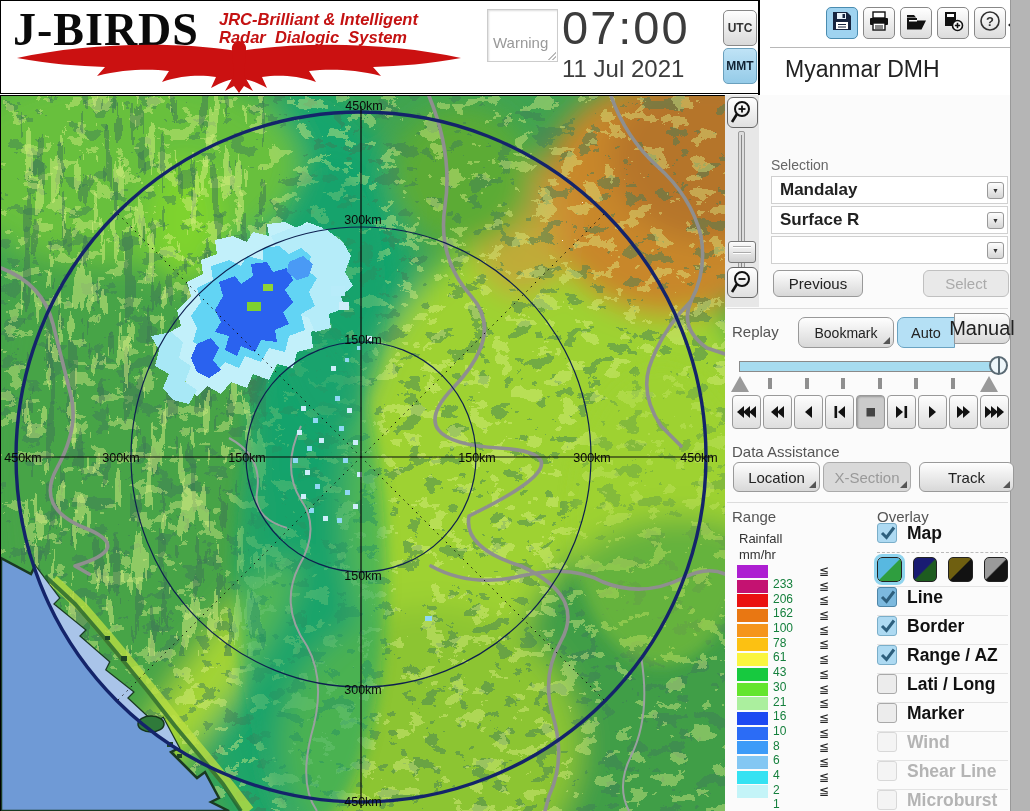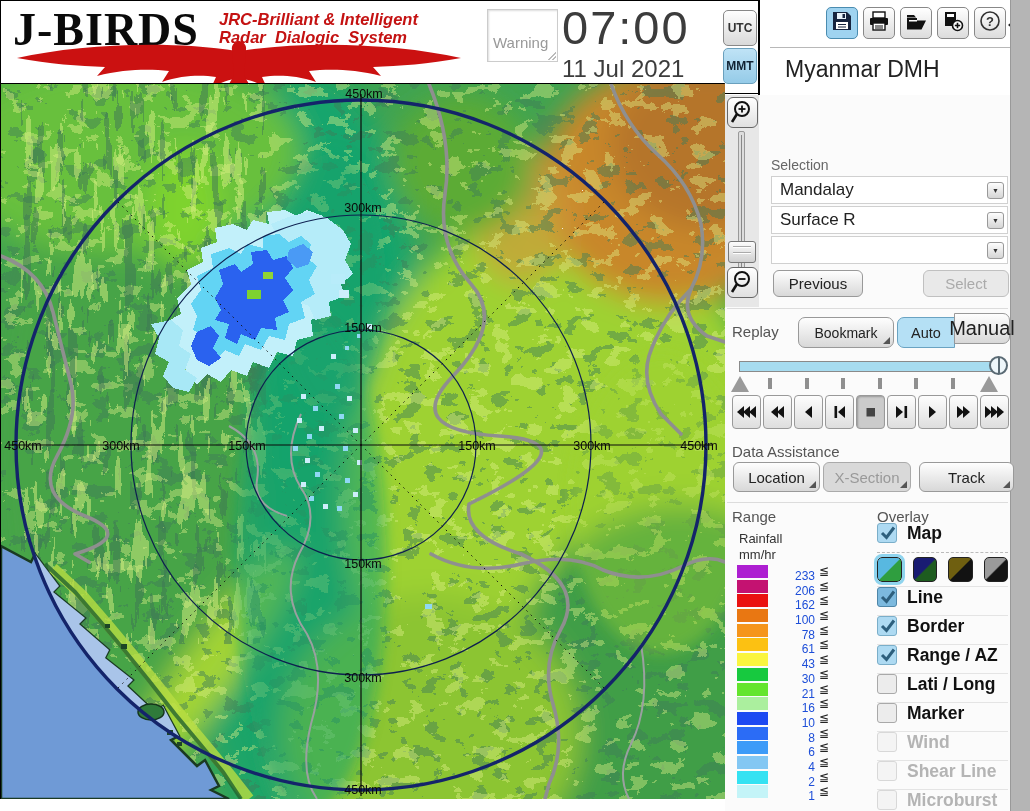--- a/index.html
+++ b/index.html
@@ -18,35 +18,35 @@
 #tz-mmt{top:48px;background:linear-gradient(#bfe3f6,#95cbe8);border-color:#6aa0bd;color:#123}
 #tz-utc{top:10px}
 #hdr-vline{left:758px;top:0;width:2px;height:95px;background:#000}
 #toolbar{left:826px;top:7px;display:flex;gap:5px}
 .tbtn{width:32px;height:32px;border:1px solid #888;border-radius:5px;background:linear-gradient(#fff,#dcdcdc);display:flex;align-items:center;justify-content:center}
 .tbtn.sel{background:#9fd3f0;border-color:#4a8cb0}
 #hdr-hr{left:770px;top:47px;width:240px;height:1px;background:#b8b8b8}
 #station{left:785px;top:56px;font-size:23px;color:#222}
 #collapse-arrow{left:1008px;top:16px;width:0;height:0;border-top:9px solid transparent;border-bottom:9px solid transparent;border-right:11px solid #222}
 #side-strip{left:1010px;top:0;width:20px;height:811px;background:#b5b5b5;border-left:1px solid #999}
-#map{left:0;top:83px;width:725px;height:716px;border-top:1px solid #000;border-left:1px solid #000;border-right:1px solid #444}
+#map{left:0;top:95px;width:725px;height:716px;border-top:1px solid #000;border-left:1px solid #000;border-right:1px solid #444}
 #panel{left:725px;top:95px;width:285px;height:716px;background:#fbfbfb}
 #zoomstrip{left:0;top:0;width:34px;height:212px;background:#e7e7e7}
 .zbtn{left:2px;width:31px;height:31px;background:linear-gradient(#fff,#e0e0e0);border:1px solid #666;border-radius:6px}
 #slider-track{left:13px;top:36px;width:7px;height:140px;background:#ddd;border:1px solid #999;border-radius:2px}
 #slider-line{left:16px;top:40px;width:1px;height:132px;background:#888}
 #slider-thumb{left:3px;top:146px;width:28px;height:22px;background:linear-gradient(#fdfdfd,#cfcfcf);border:1px solid #777;border-radius:3px}
 #slider-thumb div{margin:4px 4px 0;height:2px;background:#aaa;border-bottom:1px solid #fff}
 #range-box{left:35px;top:2px;width:248px;height:51px;background:#fff;border:1px solid #e4e4e4}
 #range-vline{left:163px;top:4px;width:2px;height:40px;background:#111}
 #range-label{left:173px;top:5px;font-size:15px;color:#333}
 #range-value{left:100px;top:20px;width:170px;text-align:right;font-size:24px;color:#111}
 #sel-label{left:46px;top:62px;font-size:14px;color:#666}
 .dd{left:46px;width:237px;height:28px;background:#fff;border:1px solid #d0d0d0;display:flex;align-items:center}
-.dd .val{margin-left:8px;font-size:17px;font-weight:normal;color:#222}
+.dd .val{margin-left:8px;font-size:17px;font-weight:bold;color:#222}
 .ddbtn{position:absolute;right:3px;top:5px;width:17px;height:17px;border:1px solid #999;border-radius:3px;background:linear-gradient(#fdfdfd,#d5d5d5);display:flex;align-items:center;justify-content:center;font-size:7px;color:#333}
 .btn{border:1px solid #999;border-radius:6px;background:linear-gradient(#fefefe,#d8d8d8);font-size:15px;color:#222;display:flex;align-items:center;justify-content:center;position:absolute}
 .btn.dis{background:#e9e9e9;color:#aaa;border-color:#c0c0c0}
 #btn-previous{left:48px;top:175px;width:90px;height:27px}
 #btn-select{left:198px;top:175px;width:86px;height:27px}
 .sep{left:2px;width:281px;height:1px;background:#dcdcdc}
 #replay-label{left:7px;top:228px;font-size:15px;color:#555}
 #btn-bookmark{left:73px;top:222px;width:96px;height:31px;border-radius:7px;font-size:14px}
 #btn-auto{left:172px;top:222px;width:58px;height:31px;border-radius:7px 0 0 7px;background:#b5e0f5;border-color:#6aa3c2;font-size:14.5px}
 #btn-manual{left:229px;top:218px;width:56px;height:31px;border-radius:0 7px 7px 0;font-size:20px}
@@ -61,21 +61,21 @@
 .pbtn.pressed{background:#cbcbcb;box-shadow:inset 1px 1px 2px #999}
 #da-label{left:7px;top:348px;font-size:15px;color:#555}
 .dabtn{top:367px;height:30px;font-size:15px}
 #legend-label{left:7px;top:413px;font-size:15px;color:#555}
 #overlay-label{left:152px;top:413px;font-size:15px;color:#555}
 #rainfall1{left:14px;top:436px;font-size:13px;color:#333}
 #rainfall2{left:14px;top:452px;font-size:13px;color:#333}
 #legend-rows{left:12px;top:470px}
 .lrow{position:relative;height:14.7px}
 .lrow .sw{position:absolute;left:0;top:0;width:31px;height:13px}
-.lrow .lv{position:absolute;left:36px;top:4px;width:42px;text-align:right;font-size:12px;color:#1d4ed8}
+.lrow .lv{position:absolute;left:36px;top:12px;width:42px;text-align:left;font-size:12px;color:#15803d}
 .lrow .leq{position:absolute;left:82px;top:-1px;font-size:12px;color:#222}
 #overlay-rows{left:152px;top:428px;width:131px}
 .orow{position:relative;height:29px;display:flex;border-top:1px solid #e4e4e4}
 .orow:first-child{border-top:none}
 .orow .cb{width:20px;height:20px;border:1px solid #a9a9a9;border-radius:3px;background:#ececec;position:relative;flex:none}
 .orow .cb.chk{background:#aedaf2;border-color:#7aaec9}
 .orow .cb.accent{background:#7cb9de;border-color:#4e86a8}
 .orow .cb svg{position:absolute;left:1px;top:0px}
 .orow .lbl{margin-left:10px;font-size:17.5px;font-weight:bold;color:#111;white-space:nowrap}
 .orow.dis .lbl{color:#b4b4b4}

